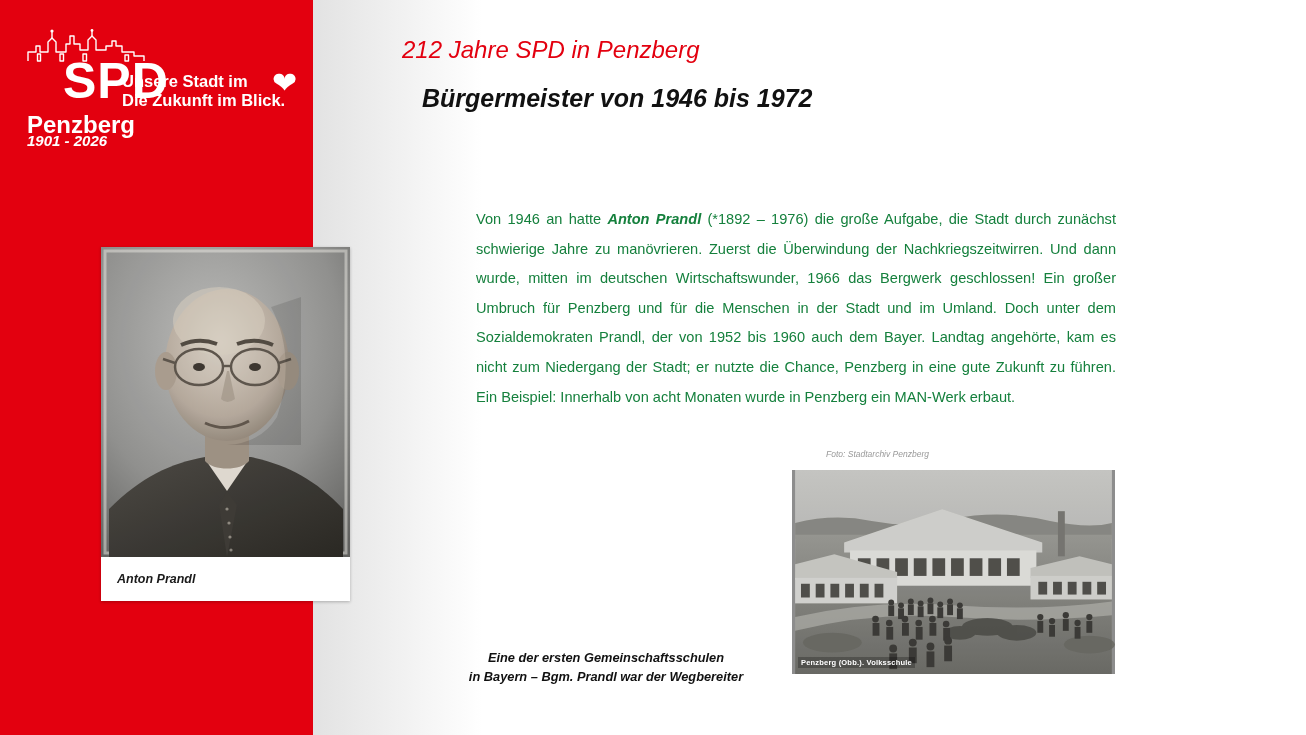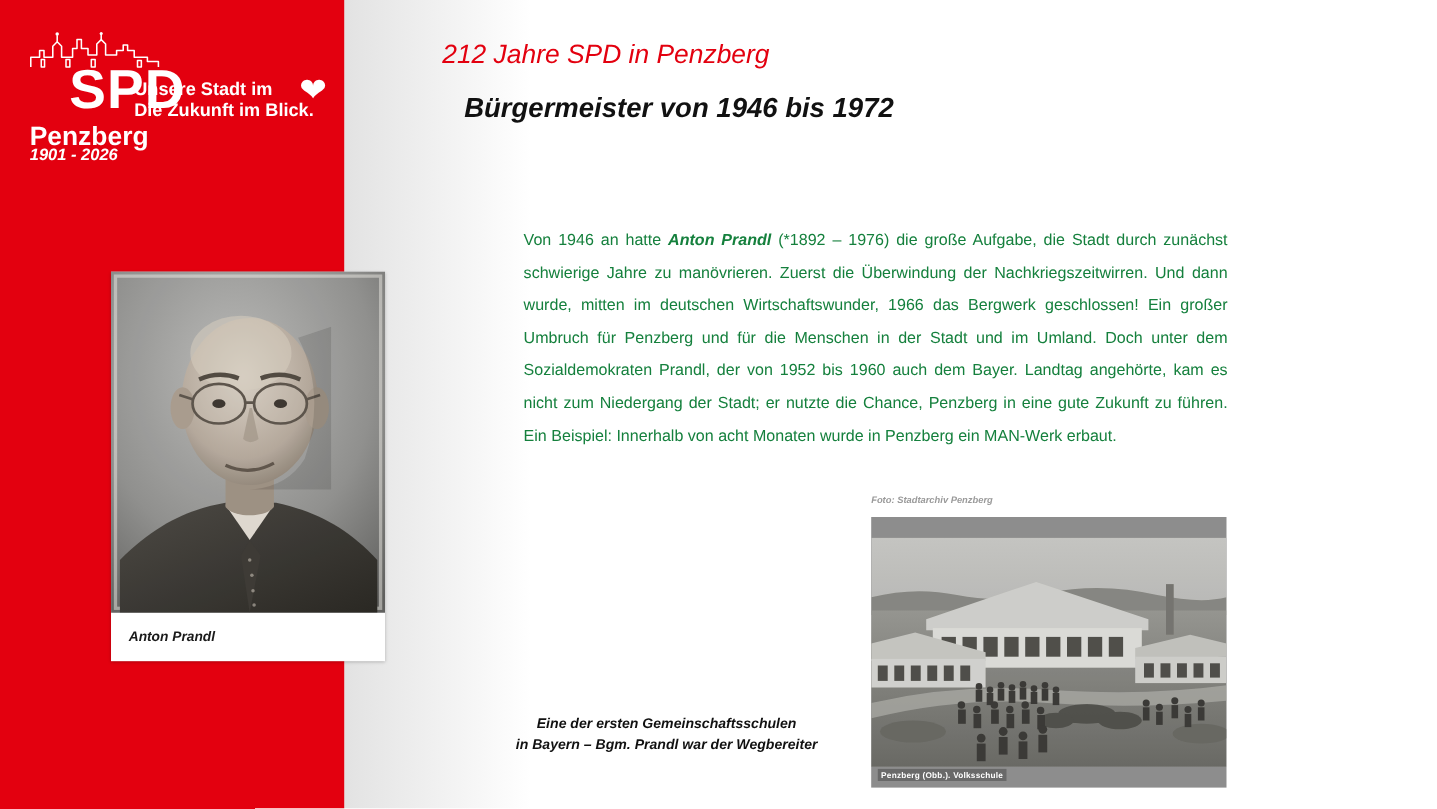--- a/index.html
+++ b/index.html
@@ -138,30 +138,30 @@
     font-size: 14.6px;
     line-height: 29.6px;
     color: #15803d;
     text-align: justify;
   }
   .body-text b { font-weight: bold; font-style: italic; }
 
   
   .photo2-credit {
     position: absolute;
-    left: 792px; top: 449px;
+    left: 826px; top: 449px;
     font-size: 8.5px;
     font-style: italic;
-    font-weight: bold;
+    font-weight: normal;
     color: #9a9a9a;
   }
   .photo2 {
     position: absolute;
     left: 792px; top: 470px;
-    width: 323px; height: 246px;
+    width: 323px; height: 204px;
     overflow: hidden;
     background: #8d8d8d;
   }
   .photo2 svg { display: block; width: 100%; height: 100%; }
   .photo2-label {
     position: absolute;
     left: 6px; bottom: 6px;
     font-size: 7.5px;
     font-weight: bold;
     color: #ffffff;

